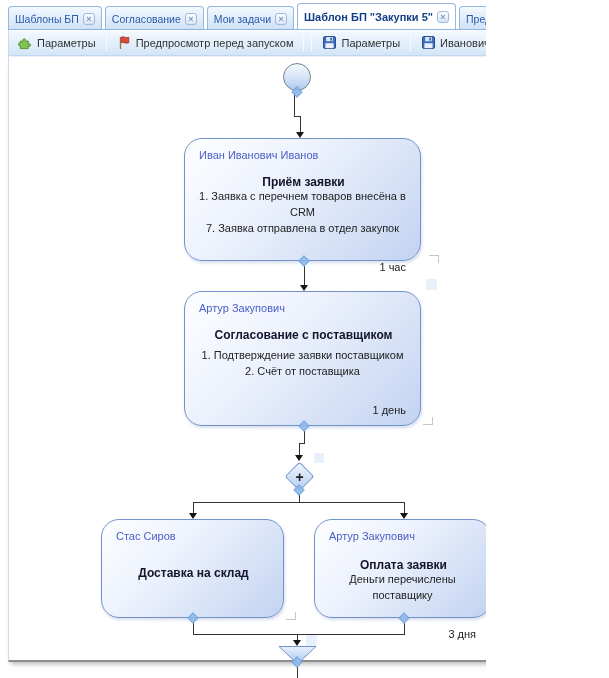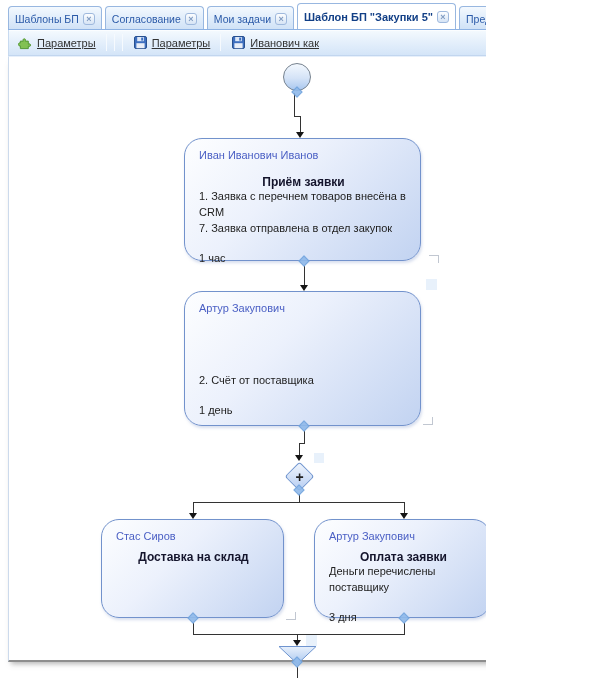--- a/index.html
+++ b/index.html
@@ -33,21 +33,21 @@
   }
   
   .toolbar {
     height:26px; display:flex; align-items:center; padding:0 3px; gap:1px;
     background:linear-gradient(180deg,#f5fafe 0%,#e4effb 50%,#d4e5f8 100%);
     border-left:1px solid #c8daf0; border-right:1px solid #c8daf0; border-bottom:1px solid #c2d6ef;
     box-shadow: inset 0 1px 0 #fbfdff;
   }
   .tbtn {
     display:flex; align-items:center; gap:4px; padding:3px 6px;
-    font-size:11px; color:#333; border-radius:3px; cursor:pointer;text-decoration:underline;
+    font-size:11px; color:#333; border-radius:3px; cursor:pointer;
   }
   .tbtn .ticon { display:flex; width:15px; height:15px; }
   .tsep { width:1px; height:17px; background:#b9cfe9; border-right:1px solid #f6fafe; margin:0 3px; flex-shrink:0; }
   
   .canvas {
     position:absolute; left:8px; top:56px; width:593px; height:606px; background:#fff;
     border-left:1px solid #ccdaec; border-right:1px solid #ccdaec;
     border-top:1px solid #e7f0fb; border-bottom:2px solid #8d8d8d;
     box-shadow:0 5px 5px -3px rgba(110,110,110,.5);
     overflow:visible;
@@ -60,22 +60,22 @@
   }
   .task {
     position:absolute; border:1px solid #7292cc; border-radius:18px;
     background:linear-gradient(135deg,#fdfeff 0%,#ecf1fc 40%,#c2d3f1 100%);
     box-shadow:1px 2px 3px rgba(140,160,205,.35);
     display:flex; flex-direction:column; padding:10px 12px 9px 14px;
     font-size:11px; color:#222; cursor:pointer;
   }
   .assignee { color:#4a5fc4; }
   .ttitle { text-align:center; font-weight:bold; font-size:12px; color:#14142c; margin-top:14px; }
-  .titems { margin-top:auto; text-align:left; line-height:1.45; padding-right:2px; }
-  .tdur { text-align:left; margin-top:15px; padding-right:2px; }
+  .titems { margin-top:auto; text-align:center; line-height:1.45; padding-right:2px; }
+  .tdur { text-align:right; margin-top:24px; padding-right:2px; }
   .gateway {
     position:absolute; width:21px; height:21px; transform:rotate(45deg);
     background:linear-gradient(135deg,#f0f5fd,#b7cef2);
     border:1px solid #6f94cf; border-radius:3px; z-index:2; cursor:pointer;
   }
   .gateway .plus {
     position:absolute; inset:0; transform:rotate(-45deg);
     display:flex; align-items:center; justify-content:center;
     font-size:14px; font-weight:bold; color:#222;
   }
@@ -130,20 +130,29 @@
     <div class="toolbar">
       <div class="tbtn">
         <span class="ticon">
           <svg width="15" height="15" viewBox="0 0 16 16">
             <path d="M2.5 6.5 h3.2 c-1.8-3.2 3.8-3.2 2 0 h3.3 v3.3 c3.2-1.8 3.2 3.8 0 2 v2.7 H2.5 v-3 c-2.6 1.2-2.6-4.2 0-3 z" fill="#82c153" stroke="#4f9430" stroke-width="1"></path>
           </svg>
         </span>
         <span>Параметры</span>
       </div>
       <div class="tsep"></div>
+      <div class="tbtn">
+        <span class="ticon">
+          <svg width="15" height="15" viewBox="0 0 15 15">
+            <line x1="3.5" y1="2" x2="3.5" y2="14" stroke="#9a7b4f" stroke-width="1.4"></line>
+            <path d="M4.2 2.2 C7 0.8 8.5 3.6 11.8 2.2 L11.8 7.8 C8.5 9.2 7 6.4 4.2 7.8 z" fill="#d64f3e" stroke="#a03325" stroke-width="0.8"></path>
+          </svg>
+        </span>
+        <span>Предпросмотр перед запуском</span>
+      </div>
       <div class="tsep"></div>
       <div class="tsep"></div>
       <div class="tbtn">
         <span class="ticon">
           <svg width="15" height="15" viewBox="0 0 15 15">
             <rect x="1.5" y="1.5" width="12" height="12" rx="1.5" fill="#3e6fbf" stroke="#28508f"></rect>
             <rect x="4.2" y="2" width="6.6" height="4.2" fill="#dfe9f8"></rect>
             <rect x="8.2" y="2.6" width="1.8" height="3" fill="#3e6fbf"></rect>
             <rect x="3.4" y="8.2" width="8.2" height="5" fill="#e9eef7"></rect>
           </svg>
@@ -184,21 +193,23 @@
       </div>
       <div class="tdur">1 час</div>
     </div>
     <div class="cp" style="left:291px; top:200px;"></div>
 
     <div class="vline" style="left:295px; top:209px; height:19px;"></div>
     <div class="arr" style="left:291px; top:228px;"></div>
 
     <div class="task" style="left:175px; top:234px; width:237px; height:135px;">
       <div class="assignee">Артур Закупович</div>
+      <div class="ttitle">Согласование с поставщиком</div>
       <div class="titems">
+        <div>1. Подтверждение заявки поставщиком</div>
         <div>2. Счёт от поставщика</div>
       </div>
       <div class="tdur">1 день</div>
     </div>
     <div class="cp" style="left:291px; top:365px;"></div>
 
     <div class="vline" style="left:295px; top:374px; height:12px;"></div>
     <div class="hline" style="left:290px; top:386px; width:6px;"></div>
     <div class="vline" style="left:290px; top:386px; height:12px;"></div>
     <div class="arr" style="left:286px; top:398px;"></div>
@@ -208,29 +219,29 @@
     </div>
     <div class="cp" style="left:286px; top:429px;"></div>
 
     <div class="vline" style="left:290px; top:437px; height:8px;"></div>
     <div class="hline" style="left:184px; top:445px; width:212px;"></div>
     <div class="vline" style="left:184px; top:445px; height:11px;"></div>
     <div class="arr" style="left:180px; top:456px;"></div>
     <div class="vline" style="left:395px; top:445px; height:11px;"></div>
     <div class="arr" style="left:391px; top:456px;"></div>
 
-    <div class="task" style="left:92px; top:462px; width:183px; height:99px;">
+    <div class="task" style="left:92px; top:462px; width:183px; height:99px;gap:16px;">
       <div class="assignee">Стас Сиров</div>
       <div class="ttitle" style="margin-top:8px;">Доставка на склад</div>
     </div>
     <div class="cp" style="left:180px; top:557px;"></div>
 
     <div class="task" style="left:305px; top:462px; width:177px; height:99px;">
       <div class="assignee">Артур Закупович</div>
-      <div class="ttitle" style="margin-top:8px;">Оплата заявки</div>
+      <div class="ttitle" style="margin-top:16px;">Оплата заявки</div>
       <div class="titems">
         <div>Деньги перечислены поставщику</div>
       </div>
       <div class="tdur">3 дня</div>
     </div>
     <div class="cp" style="left:391px; top:557px;"></div>
 
     <div class="vline" style="left:184px; top:566px; height:11px;"></div>
     <div class="vline" style="left:395px; top:566px; height:11px;"></div>
     <div class="hline" style="left:184px; top:577px; width:212px;"></div>

